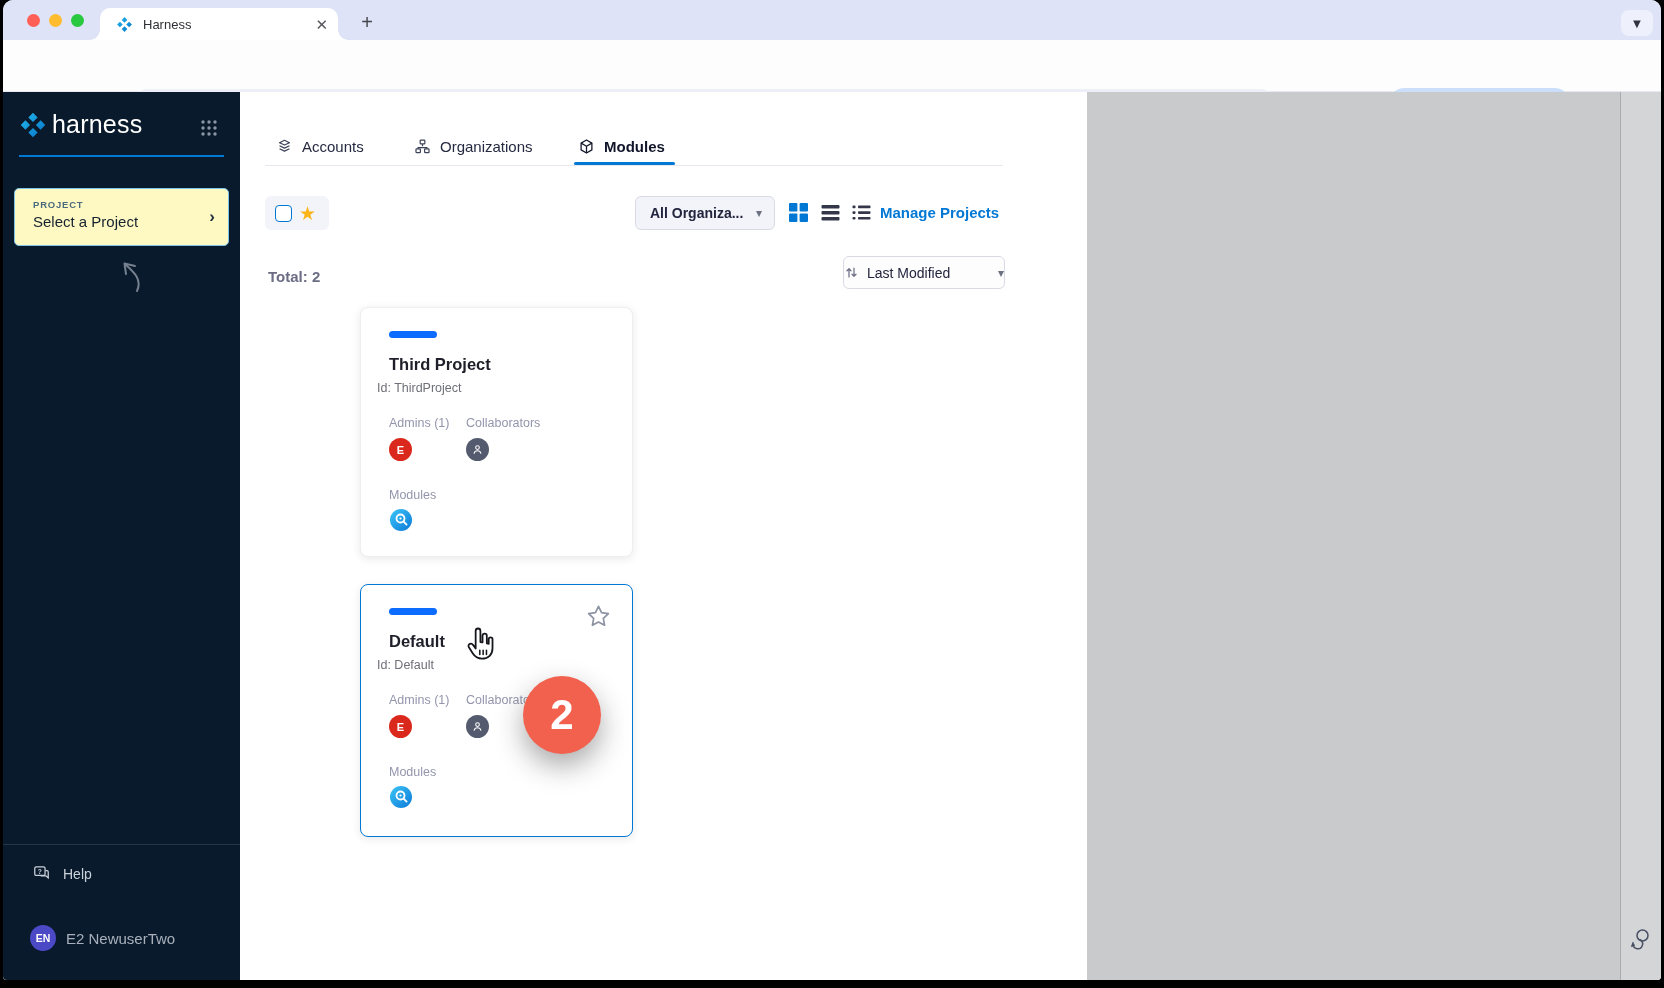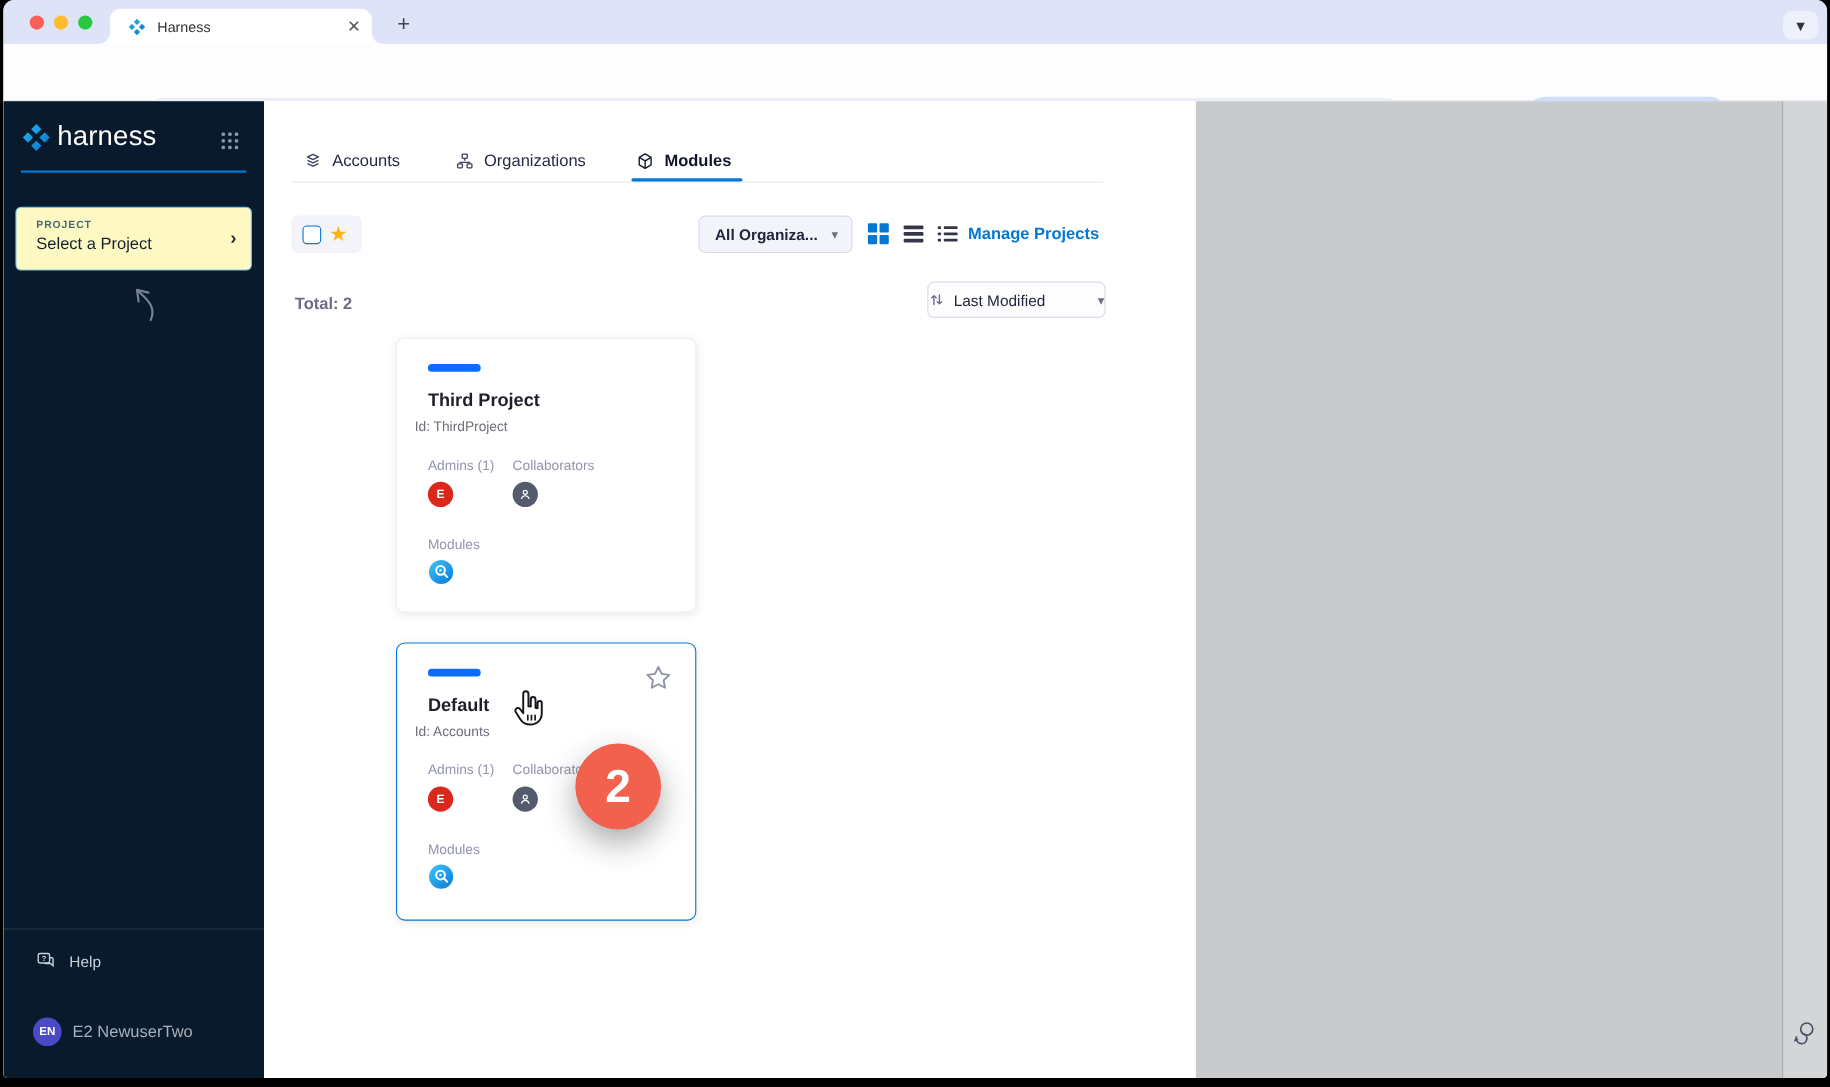--- a/index.html
+++ b/index.html
@@ -381,21 +381,21 @@
           <circle cx="11.5" cy="10.5" r="1.1" fill="#fff"></circle>
         </svg>
       </div>
 
       <div class="card selected" style="top:492px; height:253px;">
         <div class="card-bar"></div>
         <svg class="card-star" width="27" height="27" viewBox="0 0 24 24">
           <path fill="none" stroke="#8d93a3" stroke-width="1.5" stroke-linejoin="round" d="M12 3l2.7 5.6 6.1.8-4.5 4.3 1.1 6.1L12 16.9l-5.4 2.9 1.1-6.1-4.5-4.3 6.1-.8z"></path>
         </svg>
         <div class="card-title">Default</div>
-        <div class="card-id">Id: Accounts</div>
+        <div class="card-id">Id: Default</div>
         <div class="mini-lbl" style="left:28px; top:108px;">Admins (1)</div>
         <div class="mini-lbl" style="left:105px; top:108px;">Collaborators</div>
         <div class="avatar red" style="left:28px; top:130px;">E</div>
         <div class="avatar slate" style="left:105px; top:130px;">
           <svg width="13" height="13" viewBox="0 0 24 24">
             <g stroke="#fff" stroke-width="2" fill="none">
               <circle cx="12" cy="8.5" r="3.4"></circle>
                 <path d="M5.5 19.5c1-3.6 3.6-5.3 6.5-5.3s5.5 1.7 6.5 5.3"></path>
             </g>
           </svg>

